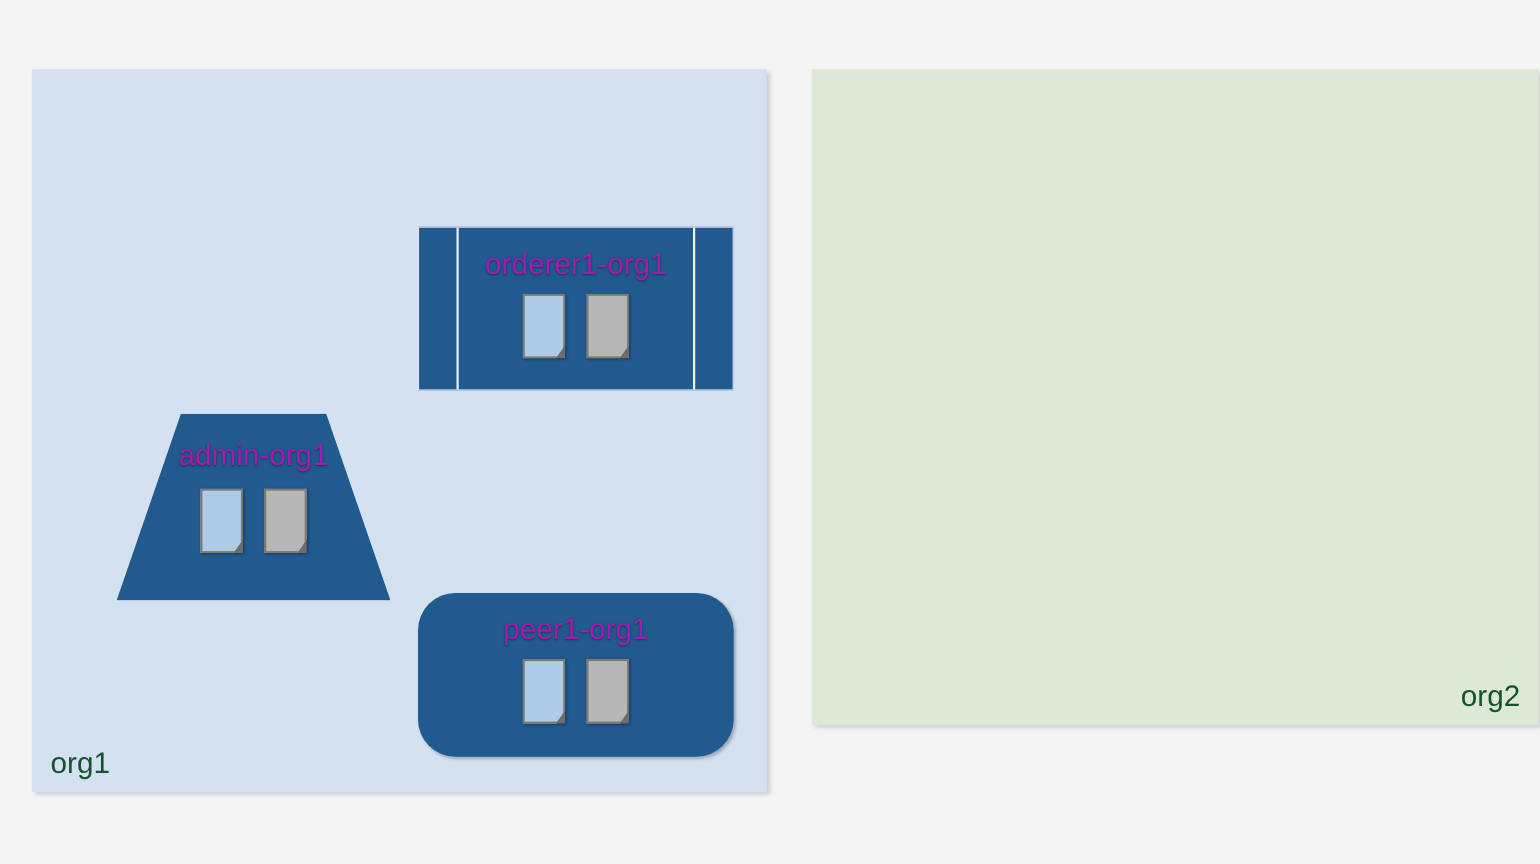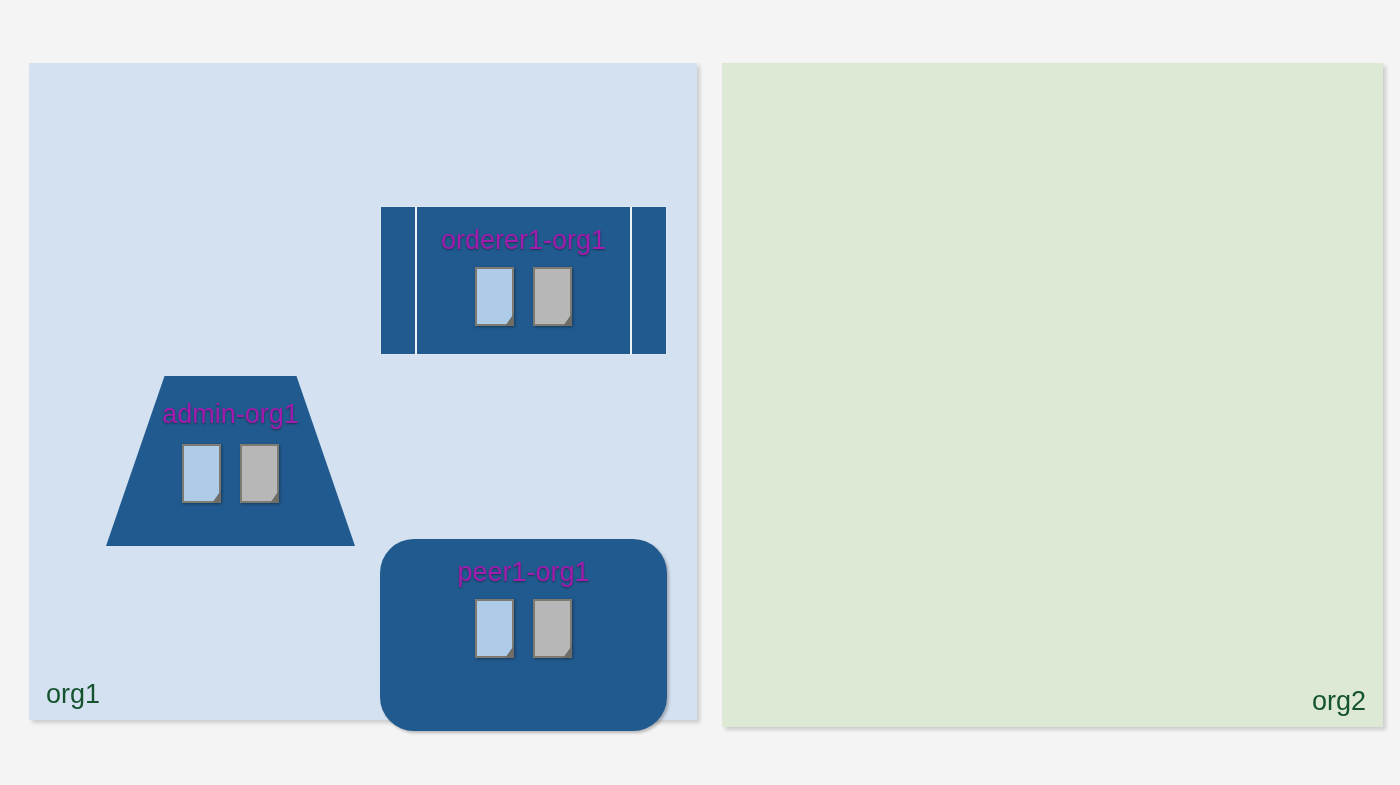--- a/index.html
+++ b/index.html
@@ -23,21 +23,21 @@
   .org-panel {
     position: absolute;
     box-sizing: border-box;
     box-shadow: 3px 3px 4px rgba(0,0,0,0.16);
   }
   .org-panel.org1 {
     left: 29px; top: 63px; width: 668px; height: 657px;
     background: #d4e1f0;
   }
   .org-panel.org2 {
-    left: 722px; top: 63px; width: 661px; height: 664px;
+    left: 738px; top: 63px; width: 661px; height: 596px;
     background: #dee9d5;
   }
   .org-label {
     position: absolute;
     bottom: 12px;
     font-size: 27px;
     color: #14532d;
     line-height: 1;
     white-space: nowrap;
   }
@@ -139,21 +139,21 @@
   #orderer-org1 { left: 351px; top: 143px; width: 287px; height: 149px; }
   #orderer-org1 .node-title { top: 21px; }
   #orderer-org1 .docs { top: 61px; }
   #orderer-org1 .rail.r1 { left: 34px; }
   #orderer-org1 .rail.r2 { right: 34px; }
 
   #admin-org1 { left: 77px; top: 313px; width: 249px; height: 170px; }
   #admin-org1 .node-title { top: 25px; }
   #admin-org1 .docs { top: 68px; }
 
-  #peer-org1 { left: 351px; top: 476px; width: 287px; height: 192px; }
+  #peer-org1 { left: 351px; top: 476px; width: 287px; height: 149px; }
   #peer-org1 .node-title { top: 20px; }
   #peer-org1 .docs { top: 60px; }
 </style>
 </head>
 <body>
 
 <div id="canvas">
 
   <div class="org-panel org1">
 

